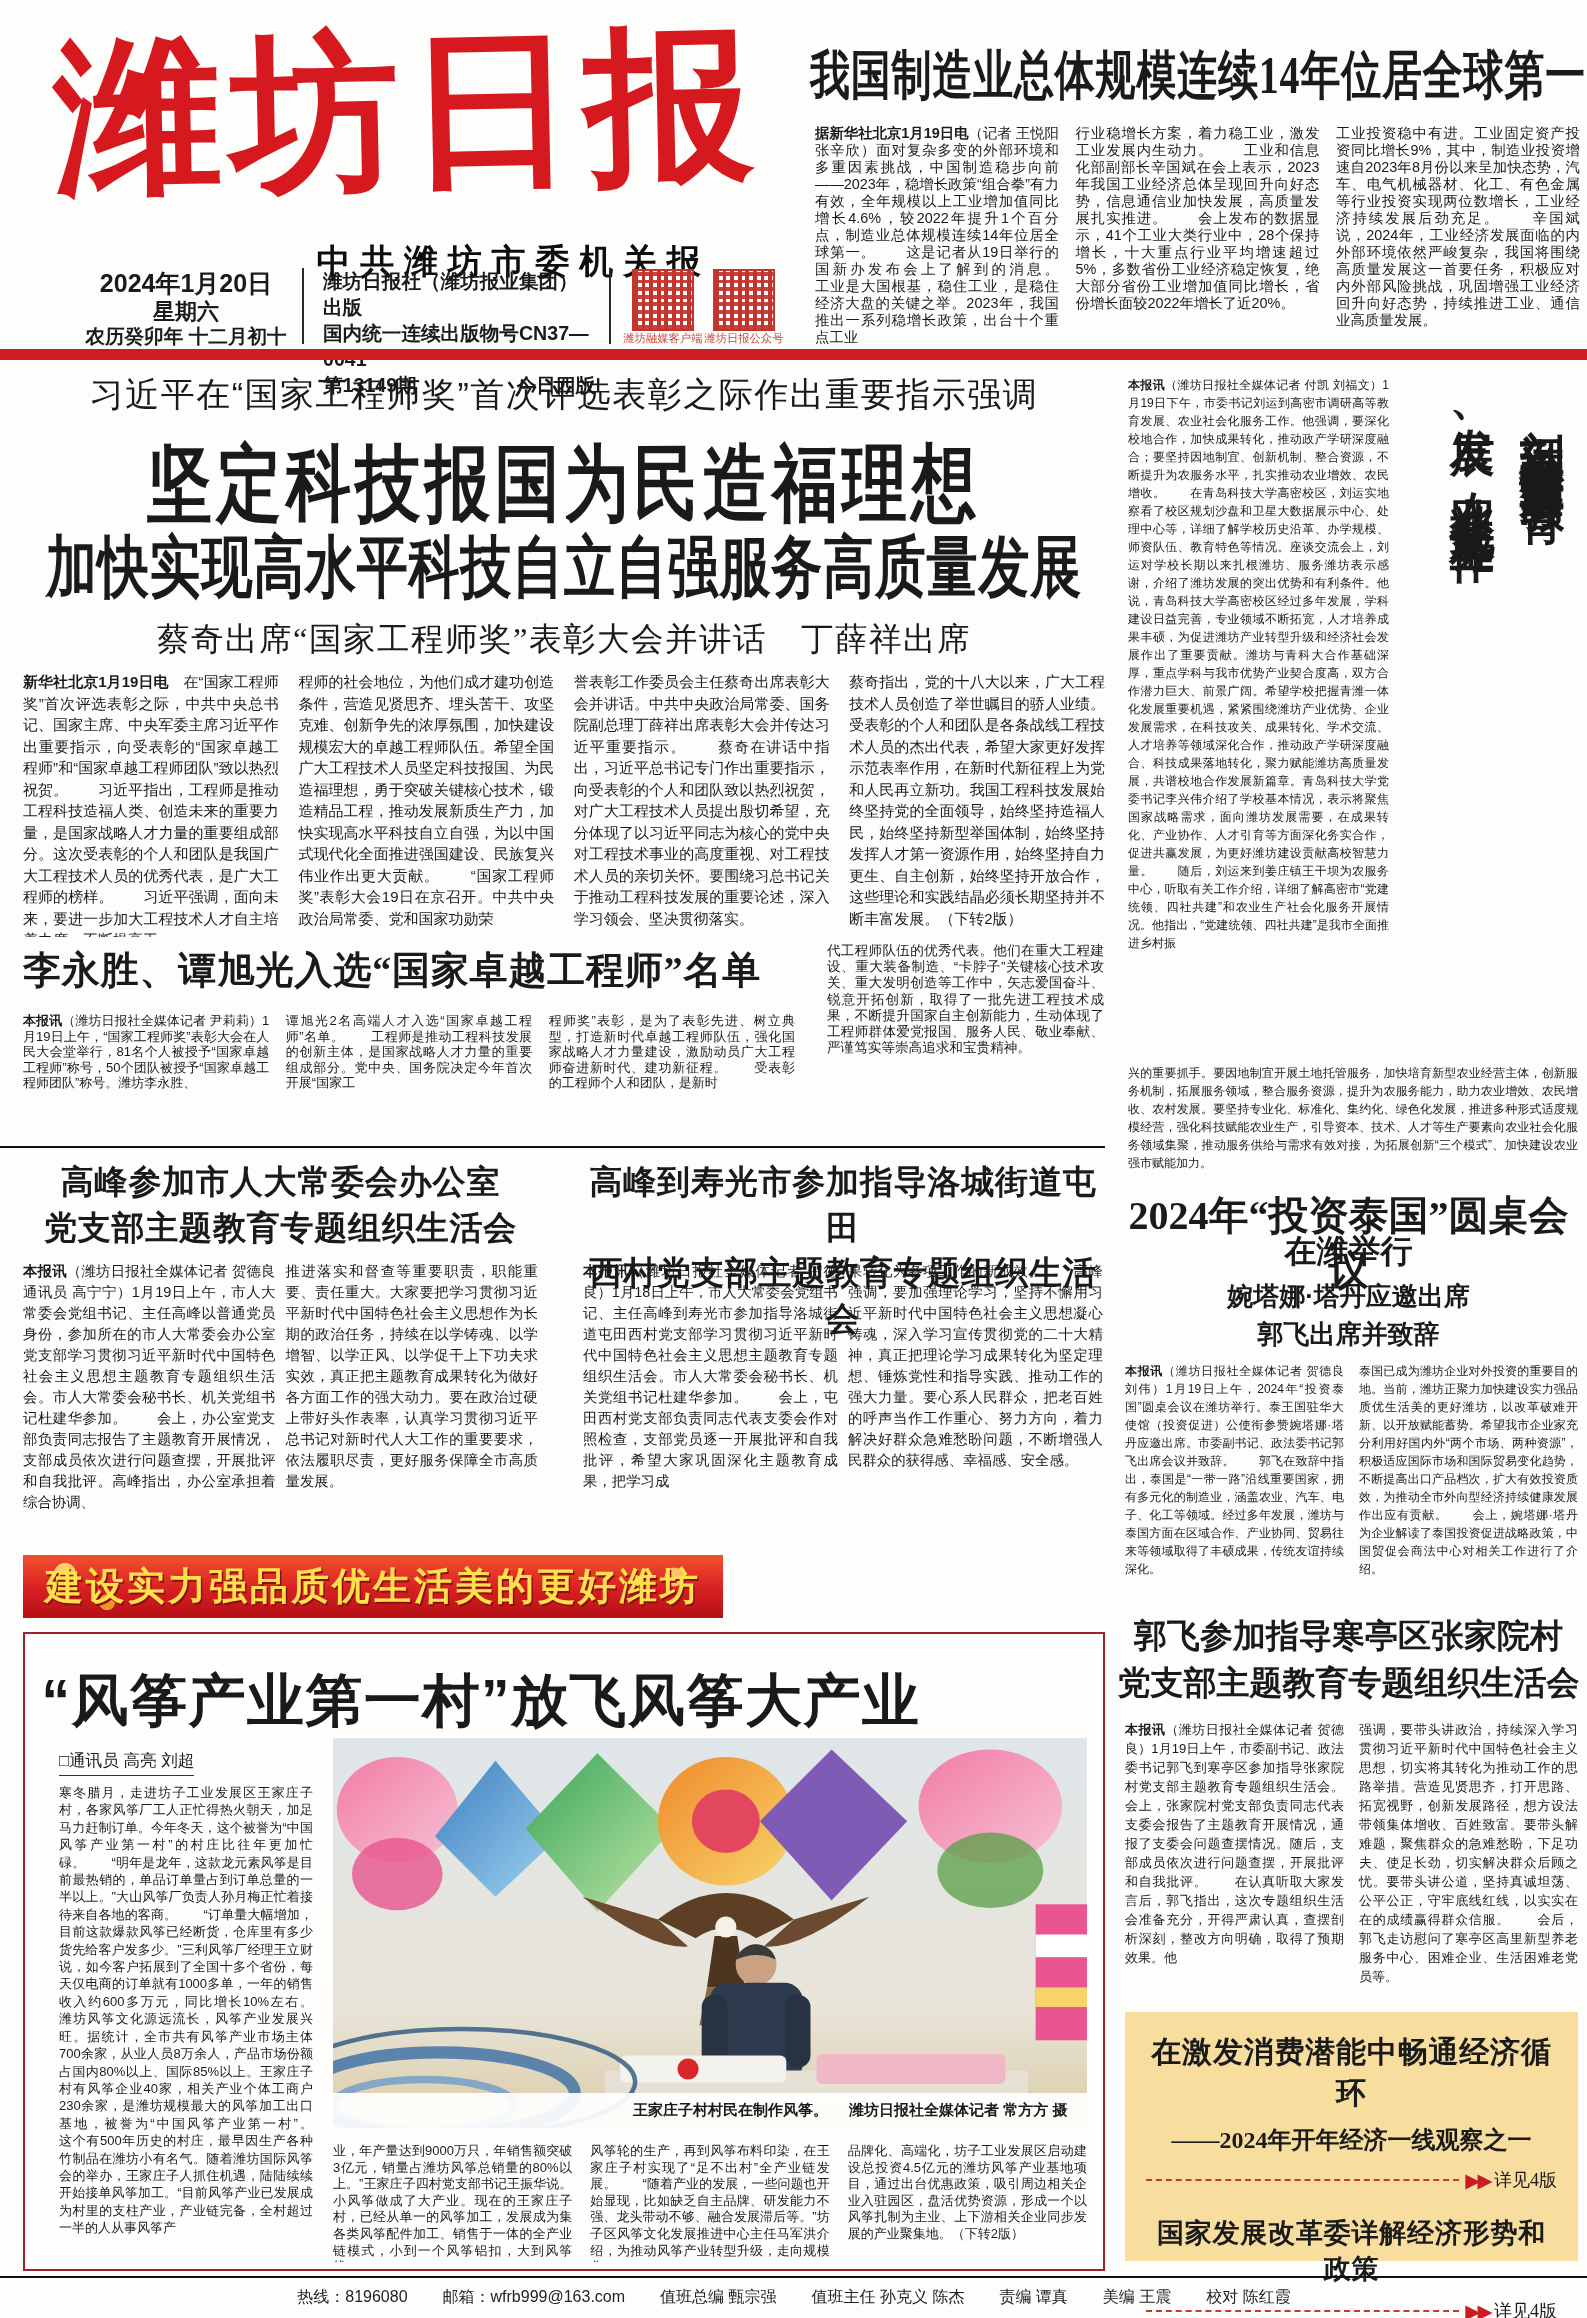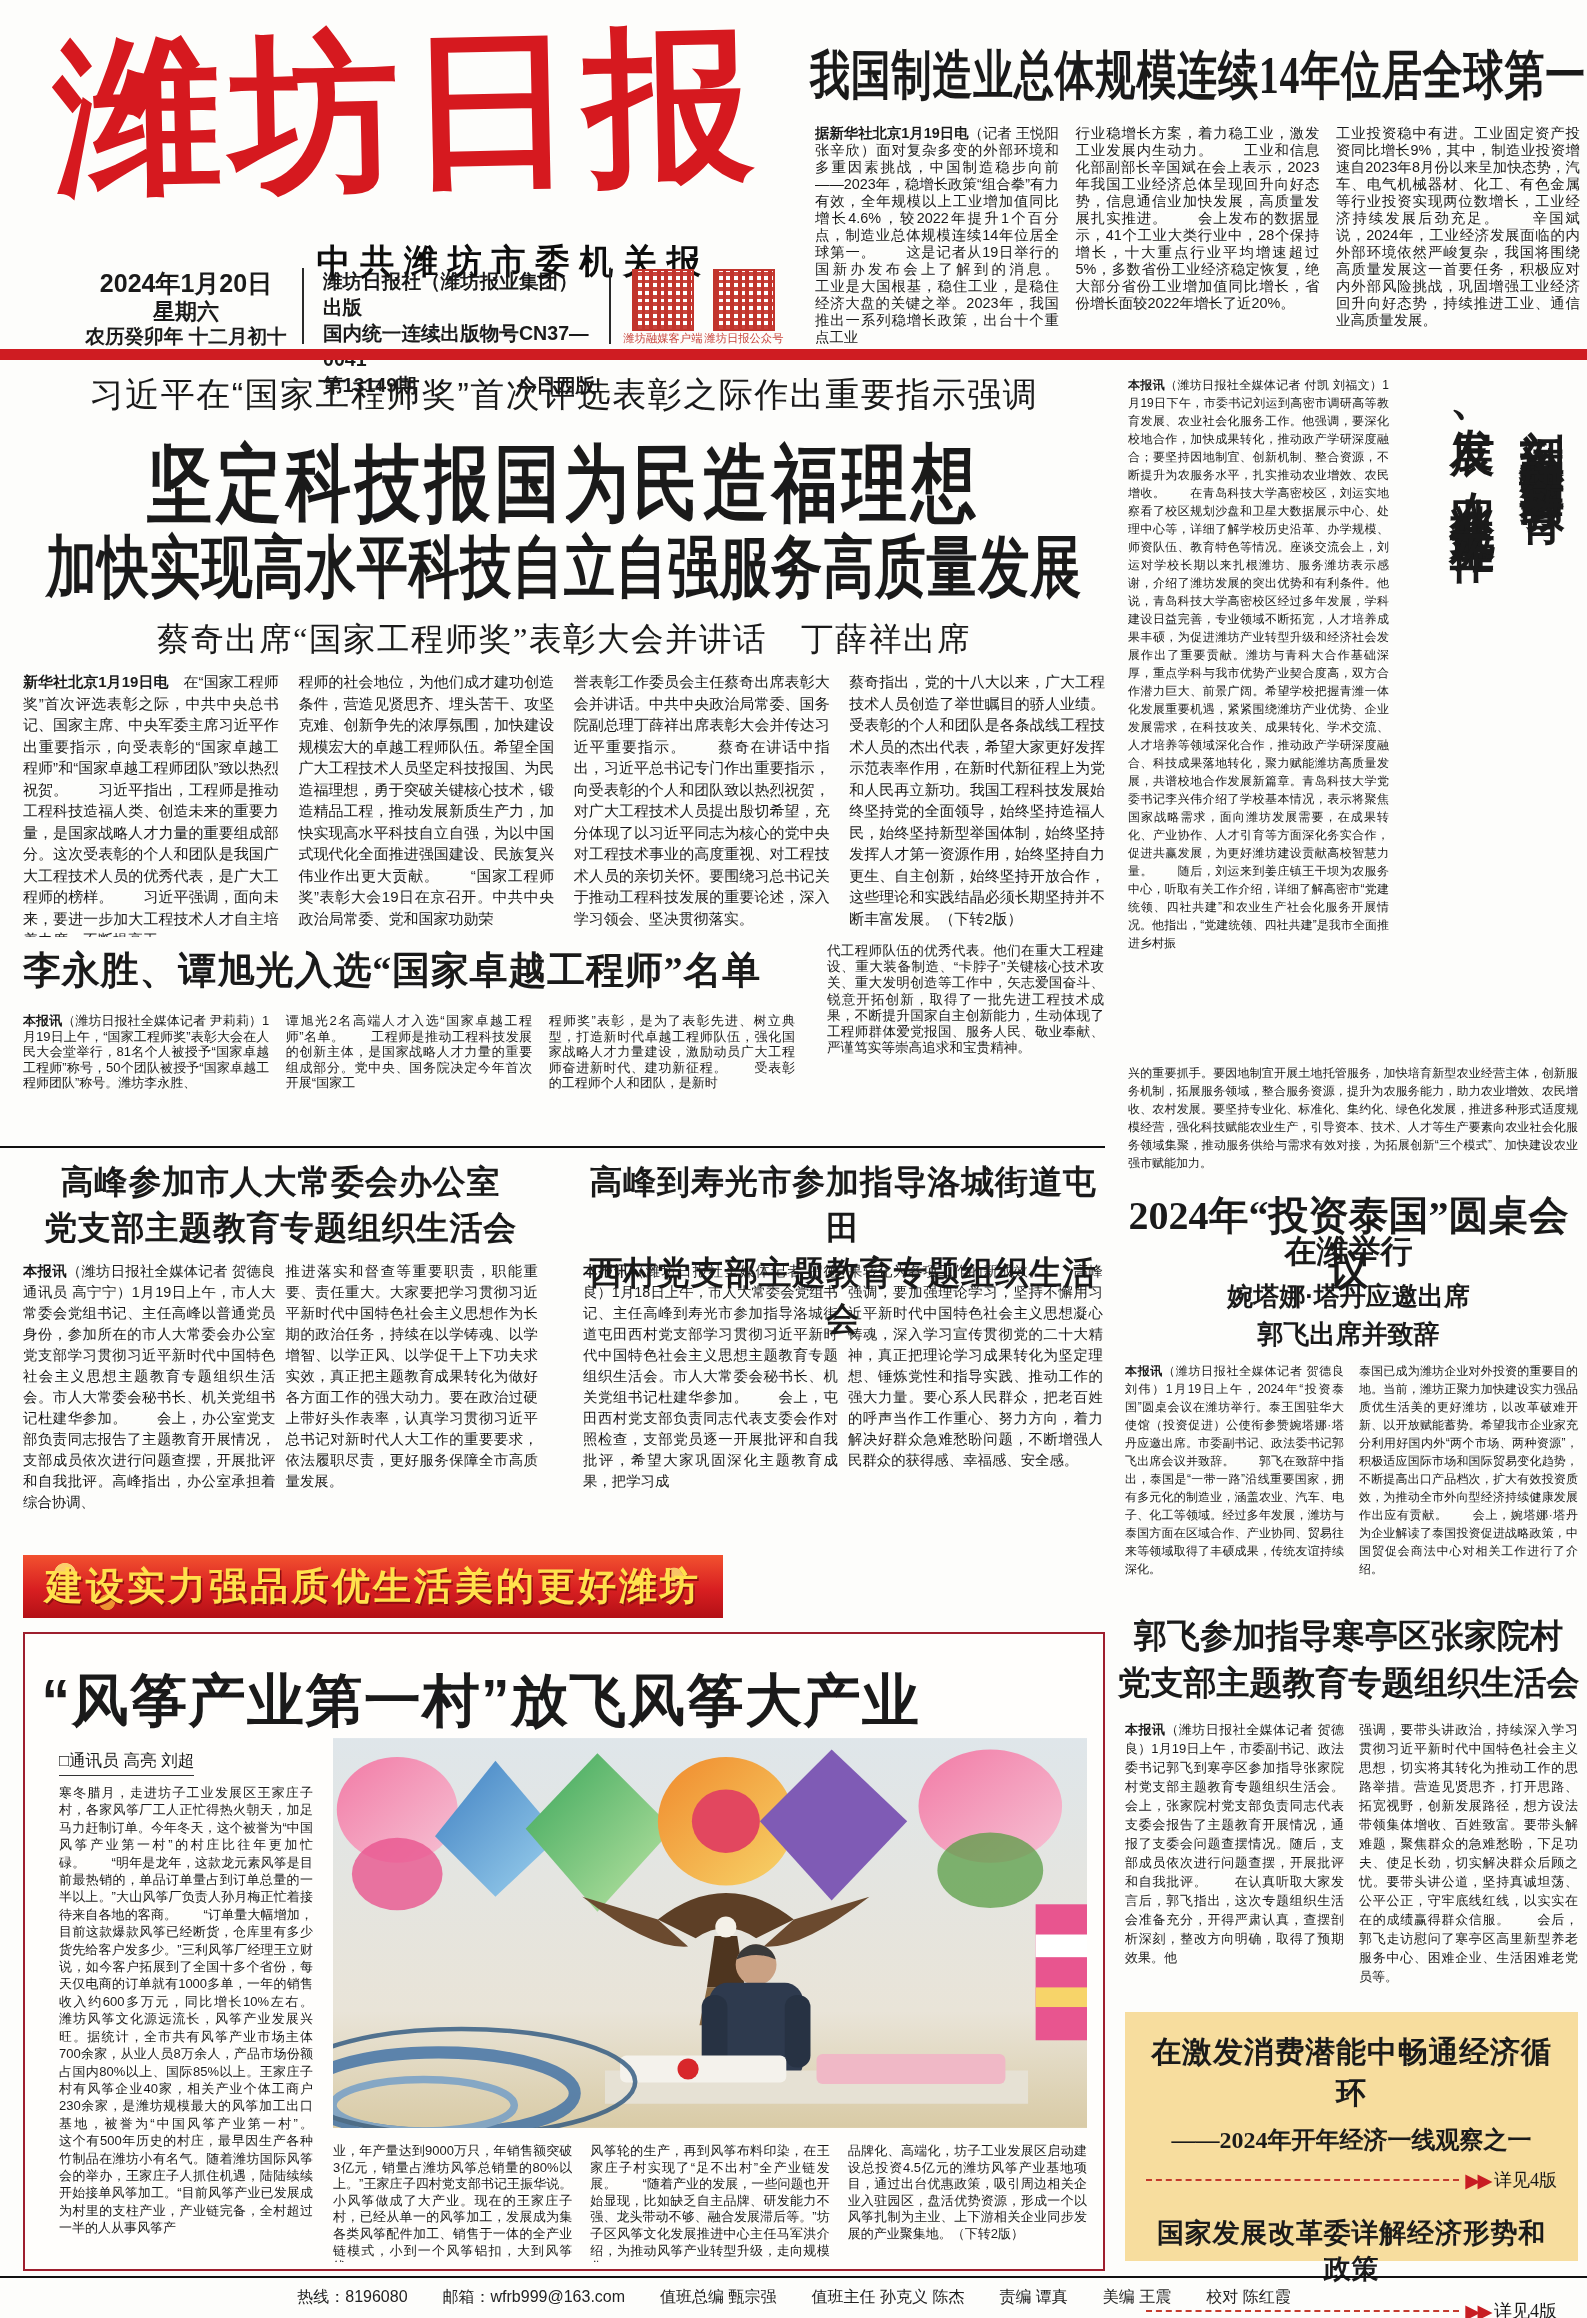--- a/index.html
+++ b/index.html
@@ -276,20 +276,24 @@
       <rect x="380" y="420" width="220" height="36" rx="8" fill="#f4f2ec"></rect>
       <circle cx="470" cy="438" r="14" fill="#d8272b"></circle>
       <rect x="640" y="418" width="250" height="40" rx="8" fill="#f0b8c6"></rect>
 
       <g stroke="#3b6ea5" fill="none" opacity="0.8">
         <ellipse cx="140" cy="470" rx="180" ry="54" stroke-width="16"></ellipse>
         <ellipse cx="120" cy="486" rx="120" ry="34" stroke-width="10" stroke="#6f9cc8"></ellipse>
         <ellipse cx="170" cy="455" rx="230" ry="70" stroke-width="6" stroke="#2c567f"></ellipse>
       </g>
     </svg>
+    <div class="kite-caption">
+      <span class="cap">王家庄子村村民在制作风筝。</span>
+      <span class="credit">潍坊日报社全媒体记者 常方方 摄</span>
+    </div>
   </div>
 
   <div class="abs kite-bcols">
     <div class="kite-bcol">业，年产量达到9000万只，年销售额突破3亿元，销量占潍坊风筝总销量的80%以上。”王家庄子四村党支部书记王振华说。　　小风筝做成了大产业。现在的王家庄子村，已经从单一的风筝加工，发展成为集各类风筝配件加工、销售于一体的全产业链模式，小到一个风筝铝扣，大到风筝线、</div>
     <div class="kite-bcol">风筝轮的生产，再到风筝布料印染，在王家庄子村实现了“足不出村”全产业链发展。　　“随着产业的发展，一些问题也开始显现，比如缺乏自主品牌、研发能力不强、龙头带动不够、融合发展滞后等。”坊子区风筝文化发展推进中心主任马军洪介绍，为推动风筝产业转型升级，走向规模化、</div>
     <div class="kite-bcol">品牌化、高端化，坊子工业发展区启动建设总投资4.5亿元的潍坊风筝产业基地项目，通过出台优惠政策，吸引周边相关企业入驻园区，盘活优势资源，形成一个以风筝扎制为主业、上下游相关企业同步发展的产业聚集地。（下转2版）</div>
   </div>
 
   <div class="abs gf-h1">郭飞参加指导寒亭区张家院村</div>
   <div class="abs gf-h2">党支部主题教育专题组织生活会</div>

